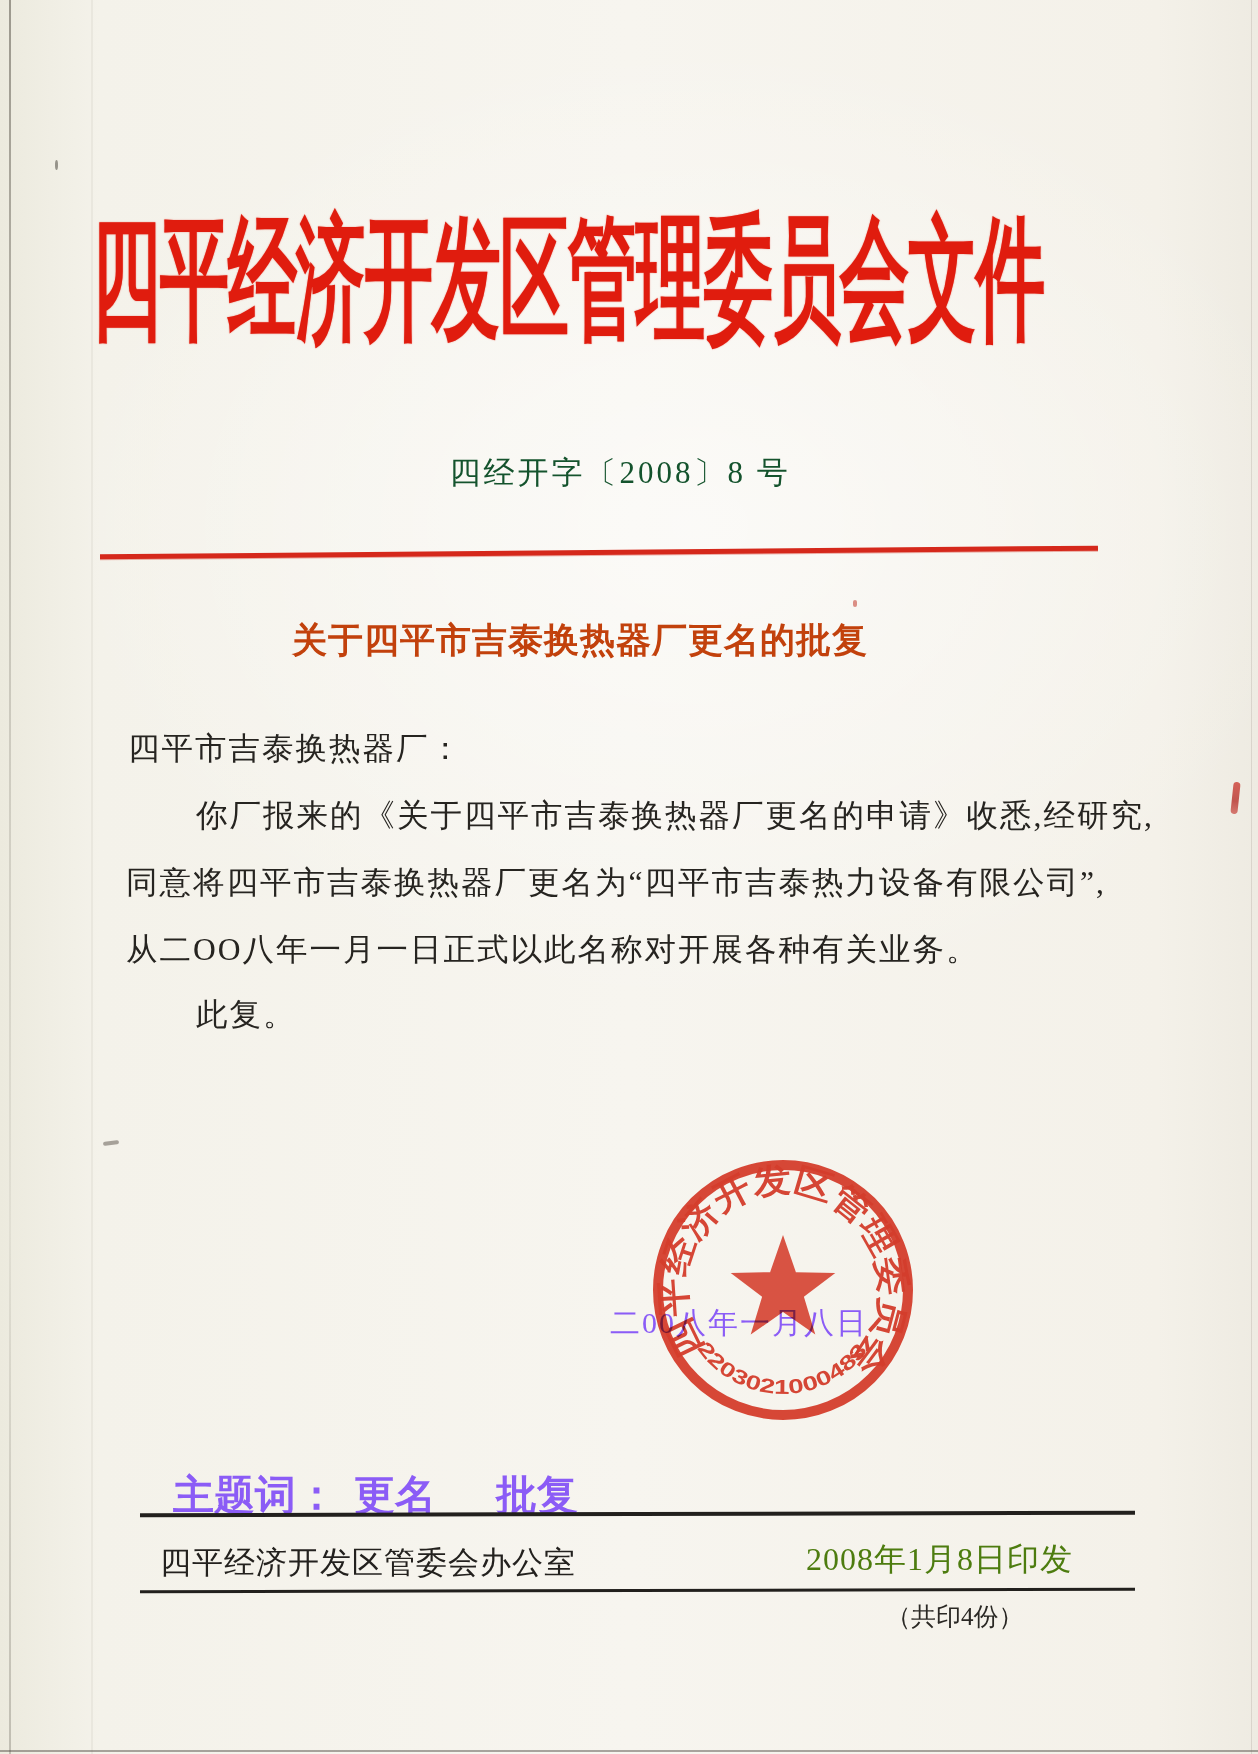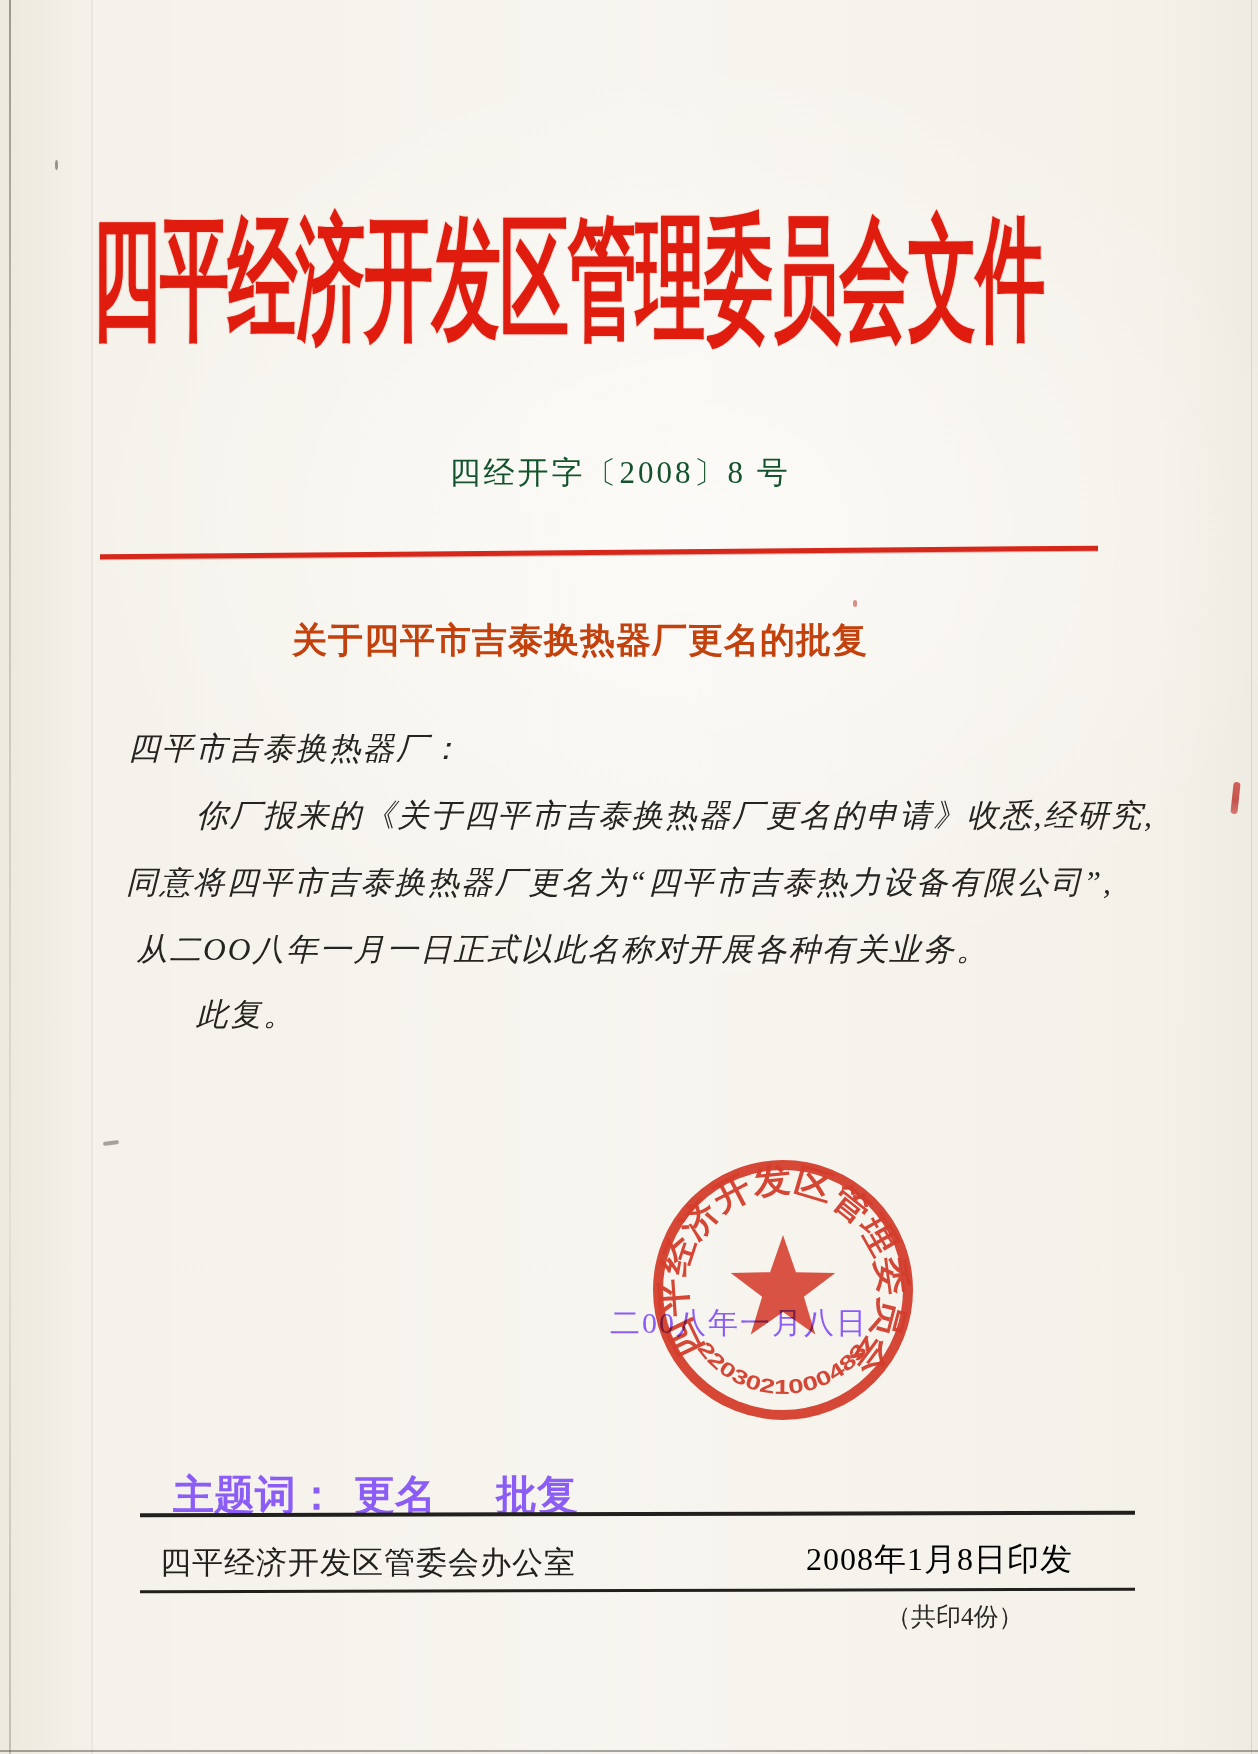--- a/index.html
+++ b/index.html
@@ -48,26 +48,26 @@
   }
   .doc-title{
     position:absolute;left:150px;top:617px;width:860px;
     text-align:center;
     font-family:"Liberation Sans","DejaVu Sans",sans-serif;
     font-weight:bold;font-size:35px;letter-spacing:1px;
     color:#c2410c;white-space:nowrap;
   }
   .body-line{
     position:absolute;font-size:31.5px;letter-spacing:2px;
-    color:#262420;white-space:nowrap;font-style:italic;
+    color:#262420;white-space:nowrap;
   }
   .salutation{left:128px;top:728px;}
   .bl1{left:196px;top:795px;}
   .bl2{left:126px;top:862px;}
-  .bl3{left:136px;top:929px;}
+  .bl3{left:126px;top:929px;}
   .closing{left:196px;top:994px;}
   .date-line{
     position:absolute;left:610px;top:1303px;
     font-size:30px;letter-spacing:2px;color:#8b5cf6;white-space:nowrap;
   }
   .seal{
     position:absolute;left:633px;top:1140px;width:300px;height:300px;
     opacity:.92;mix-blend-mode:multiply;
   }
   .kw-row{
@@ -80,21 +80,21 @@
   .black-rule{position:absolute;left:140px;width:995px;background:#22201d;}
   .rule1{top:1512px;height:4px;transform:rotate(-0.15deg);}
   .rule2{top:1589px;height:3px;transform:rotate(-0.15deg);}
   .office-line{
     position:absolute;left:160px;top:1542px;
     font-family:"Liberation Sans","DejaVu Sans",sans-serif;
     font-size:31px;letter-spacing:1px;color:#23211e;white-space:nowrap;text-align:center;
   }
   .print-date{
     position:absolute;left:806px;top:1538px;
-    font-size:32px;letter-spacing:1px;color:#000000;white-space:nowrap;
+    font-size:32px;letter-spacing:1px;color:#4d7c0f;white-space:nowrap;
   }
   .copies{
     position:absolute;left:886px;top:1600px;
     font-size:25px;color:#2a2824;white-space:nowrap;
   }
   .red-streak{
     position:absolute;left:1232px;top:782px;width:7px;height:32px;
     background:linear-gradient(180deg,#d0493f,#b93a34 60%,#d0655c);
     border-radius:4px;transform:rotate(6deg);opacity:.85;
   }

